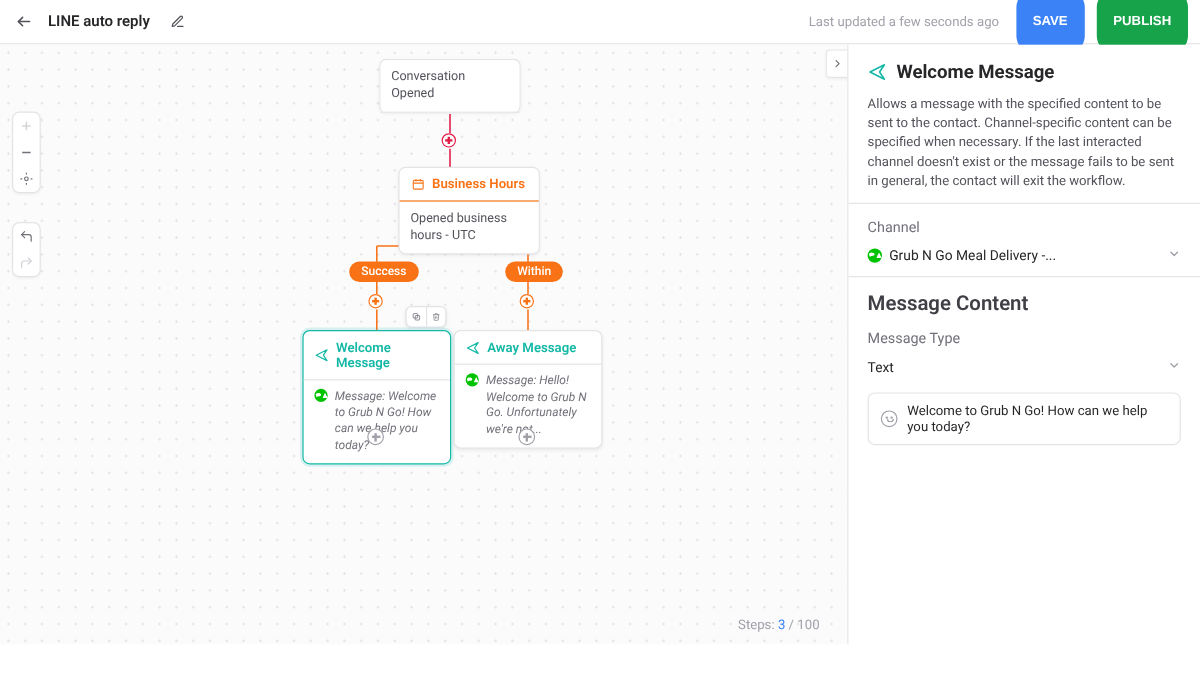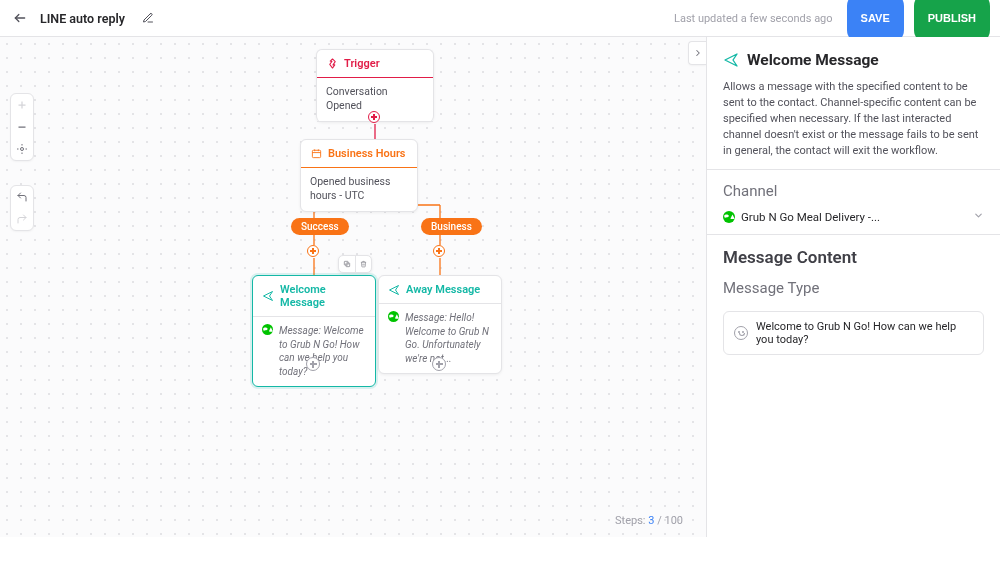--- a/index.html
+++ b/index.html
@@ -202,21 +202,21 @@
     display:flex; flex-direction:column;
     gap:10px;
     font-size:11.5px;
     overflow-y:auto;
   }
   .panel-title-row { display:flex; align-items:center; gap:8px; }
   .panel-title-row .icon { color: var(--teal); width:16px; height:16px; display:flex; align-items:center; justify-content:center; }
   .panel-title { font-size:15.5px; font-weight:700; }
   .panel-desc { font-size:11px; color:#52525b; line-height:1.45; }
   .panel-divider { height:1px; background:var(--border); margin:0 -16px; }
-  .field-label { font-size:15px; color:#71717a; margin-top:2px;}
+  .field-label { font-size:12px; color:#71717a; margin-top:2px;}
   .field-value-row { display:flex; align-items:center; justify-content:space-between; }
   .field-value { display:flex; align-items:center; gap:6px; font-size:11.5px; }
   .chev { color:#a1a1aa; }
   .section-head { font-weight:600; font-size:17px; color:#3f3f46; margin-top:2px; }
   .msg-preview {
     margin-top:4px;
     border:1px solid var(--border); border-radius:6px;
     padding:8px 10px;
     display:flex; align-items:center; gap:8px;
     font-size:11px;
@@ -320,50 +320,42 @@
           <line x1="314" y1="221" x2="314" y2="238" stroke="#f97316" stroke-width="1.3"></line>
 
           <line x1="440" y1="221" x2="440" y2="238" stroke="#f97316" stroke-width="1.3"></line>
 
           <line x1="314" y1="308" x2="314" y2="320" stroke="#a1a1aa" stroke-width="1.2" stroke-dasharray="2 2"></line>
 
           <line x1="440" y1="308" x2="440" y2="320" stroke="#a1a1aa" stroke-width="1.2" stroke-dasharray="2 2"></line>
         </svg>
 
         <div class="node trigger" style="left:316px; top:12px;">
-          <div class="node-head">
-            <span class="node-icon">
-              <svg width="11" height="11" viewBox="0 0 24 24" fill="none" stroke="#e11d48" stroke-width="2.2" stroke-linecap="round" stroke-linejoin="round">
-                  <polyline points="12 2 7 7 11 7 6 14 12 22 17 15 13 15 18 8 12 2" fill="none"></polyline>
-                </svg>
-            </span>
-            <span>Trigger</span>
-          </div>
           <div class="node-body">Conversation Opened</div>
         </div>
 
         <div class="plus pink" style="left:368px; top:74px;"></div>
 
-        <div class="node biz" style="left:300px; top:102px;">
+        <div class="node biz" style="left:332px; top:102px;">
           <div class="node-head">
             <span class="node-icon">
               <svg width="11" height="11" viewBox="0 0 24 24" fill="none" stroke="#f97316" stroke-width="2">
                   <rect x="3" y="5" width="18" height="16" rx="2"></rect>
                   <line x1="3" y1="10" x2="21" y2="10"></line>
                   <line x1="8" y1="3" x2="8" y2="7"></line>
                   <line x1="16" y1="3" x2="16" y2="7"></line>
                 </svg>
             </span>
             <span>Business Hours</span>
           </div>
           <div class="node-body">Opened business hours - UTC</div>
         </div>
 
         <div class="chip" style="left:291px; top:181px;">Success</div>
-        <div class="chip" style="left:421px; top:181px;">Business</div>
+        <div class="chip" style="left:421px; top:181px;">Within</div>
 
         <div class="plus" style="left:307px; top:208px;"></div>
         <div class="plus" style="left:433px; top:208px;"></div>
 
         <div class="node-toolbar" style="left:338px; top:218px;">
           <div class="tbtn">
             <svg width="10" height="10" viewBox="0 0 24 24" fill="none" stroke="currentColor" stroke-width="2">
                 <rect x="9" y="9" width="11" height="11" rx="1.5"></rect>
                 <rect x="4" y="4" width="11" height="11" rx="1.5"></rect>
               </svg>
@@ -459,20 +451,30 @@
           <svg width="11" height="11" viewBox="0 0 24 24" fill="none" stroke="currentColor" stroke-width="2.5" stroke-linecap="round" stroke-linejoin="round">
               <polyline points="6 9 12 15 18 9"></polyline>
             </svg>
         </span>
       </div>
 
       <div class="panel-divider"></div>
 
       <div class="section-head">Message Content</div>
       <div class="field-label">Message Type</div>
+      <div class="field-value-row">
+        <div class="field-value">
+          <span>Text</span>
+        </div>
+        <span class="chev">
+          <svg width="11" height="11" viewBox="0 0 24 24" fill="none" stroke="currentColor" stroke-width="2.5" stroke-linecap="round" stroke-linejoin="round">
+              <polyline points="6 9 12 15 18 9"></polyline>
+            </svg>
+        </span>
+      </div>
 
       <div class="msg-preview">
         <span class="face">
             <span class="mouth"></span>
           </span>
         <span>Welcome to Grub N Go! How can we help you today?</span>
       </div>
     </div>
 
   </div>

